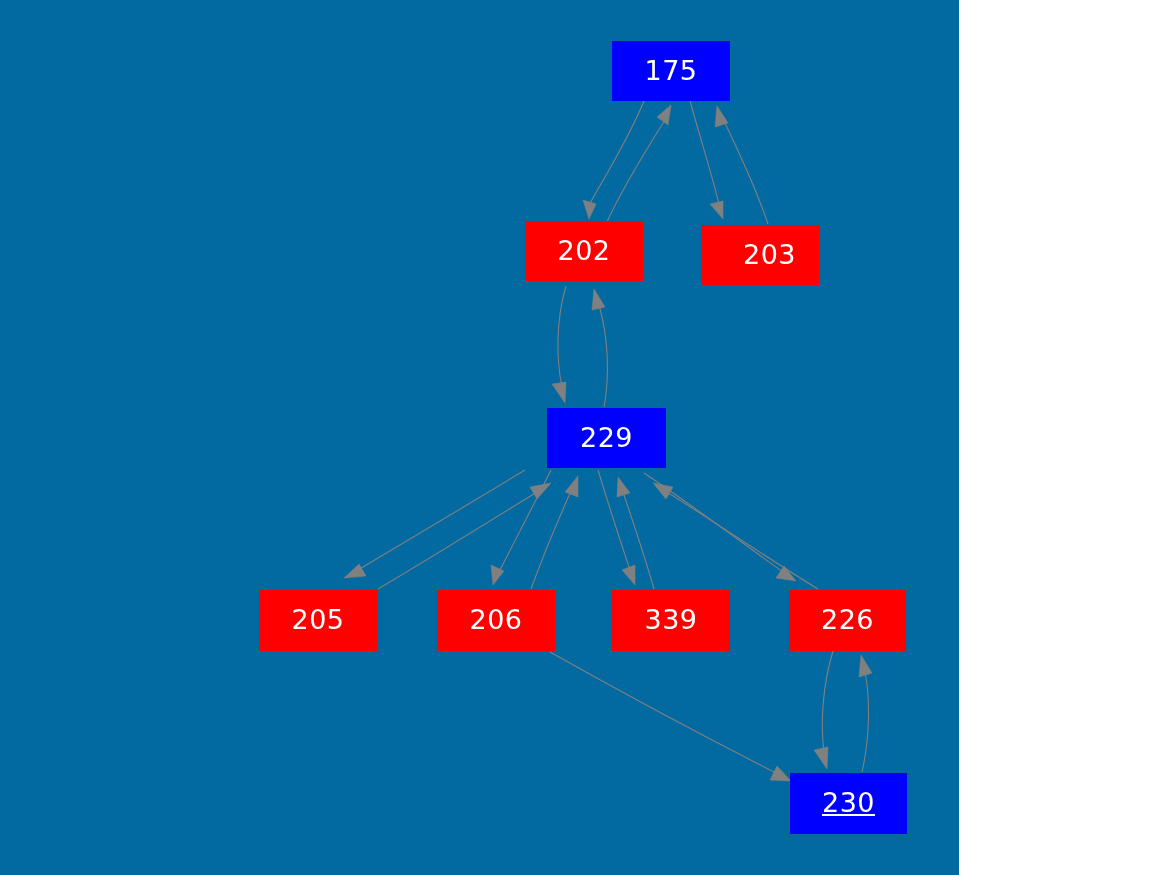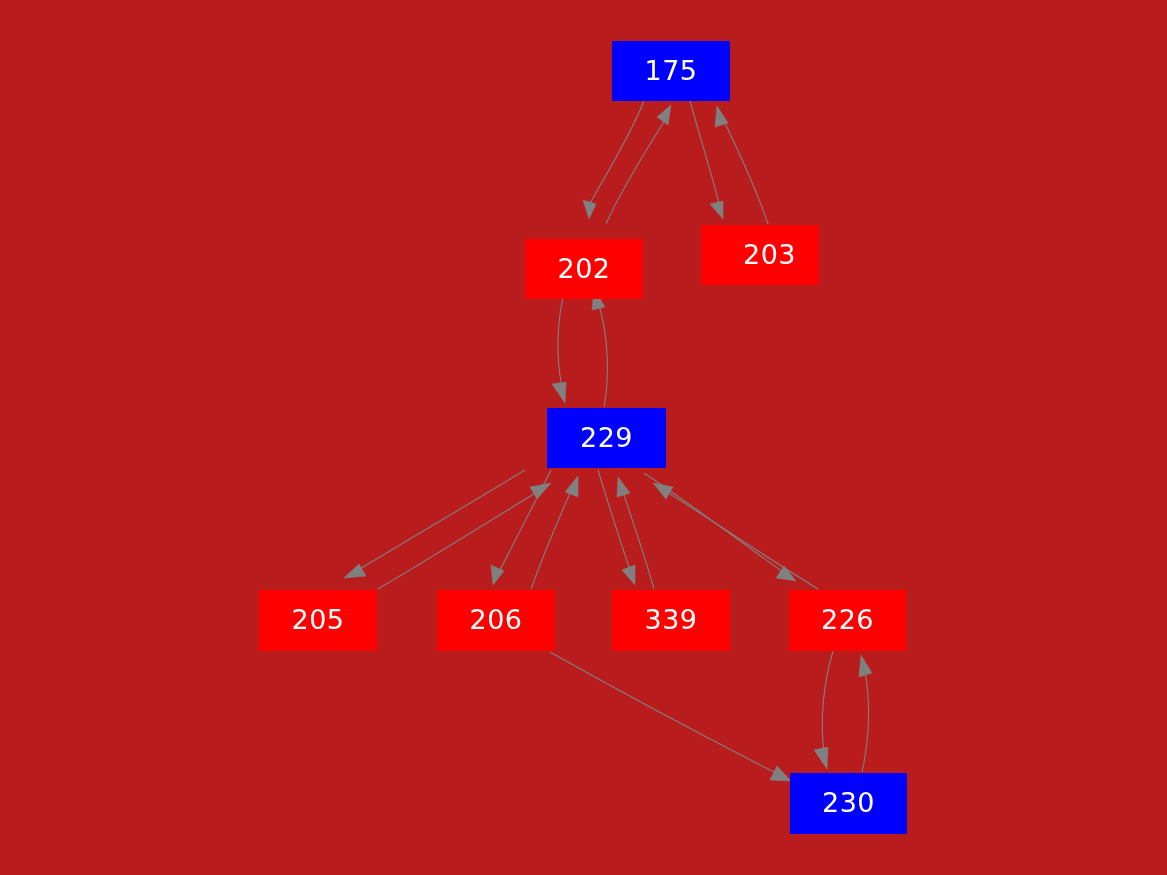--- a/index.html
+++ b/index.html
@@ -6,23 +6,23 @@
   html, body {
     margin: 0;
     padding: 0;
     background: #ffffff;
   }
   body {
     font-family: "DejaVu Sans", sans-serif;
   }
   #graph-canvas {
     position: relative;
-    width: 1167px;
+    width: 959px;
     height: 875px;
-    background: #b91c1c;
+    background: #0369a1;
     overflow: hidden;
   }
   #edge-layer {
     position: absolute;
     left: 0;
     top: 0;
     width: 1167px;
     height: 875px;
   }
   .edge-path {
@@ -143,39 +143,39 @@
       <path class="edge-path" d="M 550,652 C 630,697 717,743 776,773"></path>
       <polygon class="arrow-head" points="791,781 770,780 777,766"></polygon>
     </g>
 
   </svg>
 
   <div id="node-layer">
       <div class="graph-node" style="left: 612px; top: 41px; width: 118px; height: 60px; background: rgb(0, 0, 255);">
         <span class="node-label">175</span>
       </div>
-      <div class="graph-node" style="left: 525px; top: 239px; width: 118px; height: 60px; background: rgb(255, 0, 0);">
+      <div class="graph-node" style="left: 525px; top: 221px; width: 118px; height: 60px; background: rgb(255, 0, 0);">
         <span class="node-label">202</span>
       </div>
       <div class="graph-node" style="left: 701px; top: 225px; width: 118px; height: 60px; background: rgb(255, 0, 0); padding-left: 19px;">
         <span class="node-label">203</span>
       </div>
       <div class="graph-node" style="left: 547px; top: 408px; width: 119px; height: 60px; background: rgb(0, 0, 255);">
         <span class="node-label">229</span>
       </div>
       <div class="graph-node" style="left: 259px; top: 590px; width: 118px; height: 61px; background: rgb(255, 0, 0); justify-content: center;">
         <span class="node-label">205</span>
       </div>
       <div class="graph-node" style="left: 437px; top: 590px; width: 118px; height: 61px; background: rgb(255, 0, 0); justify-content: center;">
         <span class="node-label">206</span>
       </div>
       <div class="graph-node" style="left: 612px; top: 590px; width: 118px; height: 61px; background: rgb(255, 0, 0);">
         <span class="node-label">339</span>
       </div>
       <div class="graph-node" style="left: 789px; top: 590px; width: 117px; height: 61px; background: rgb(255, 0, 0);">
         <span class="node-label">226</span>
       </div>
-      <div class="graph-node" style="left: 790px; top: 773px; width: 117px; height: 61px; background: rgb(0, 0, 255);">
+      <div class="graph-node" style="left: 790px; top: 773px; width: 117px; height: 61px; background: rgb(0, 0, 255); text-decoration: underline;">
         <span class="node-label">230</span>
       </div>
     </div>
 
 </div>
 
 </body></html>

